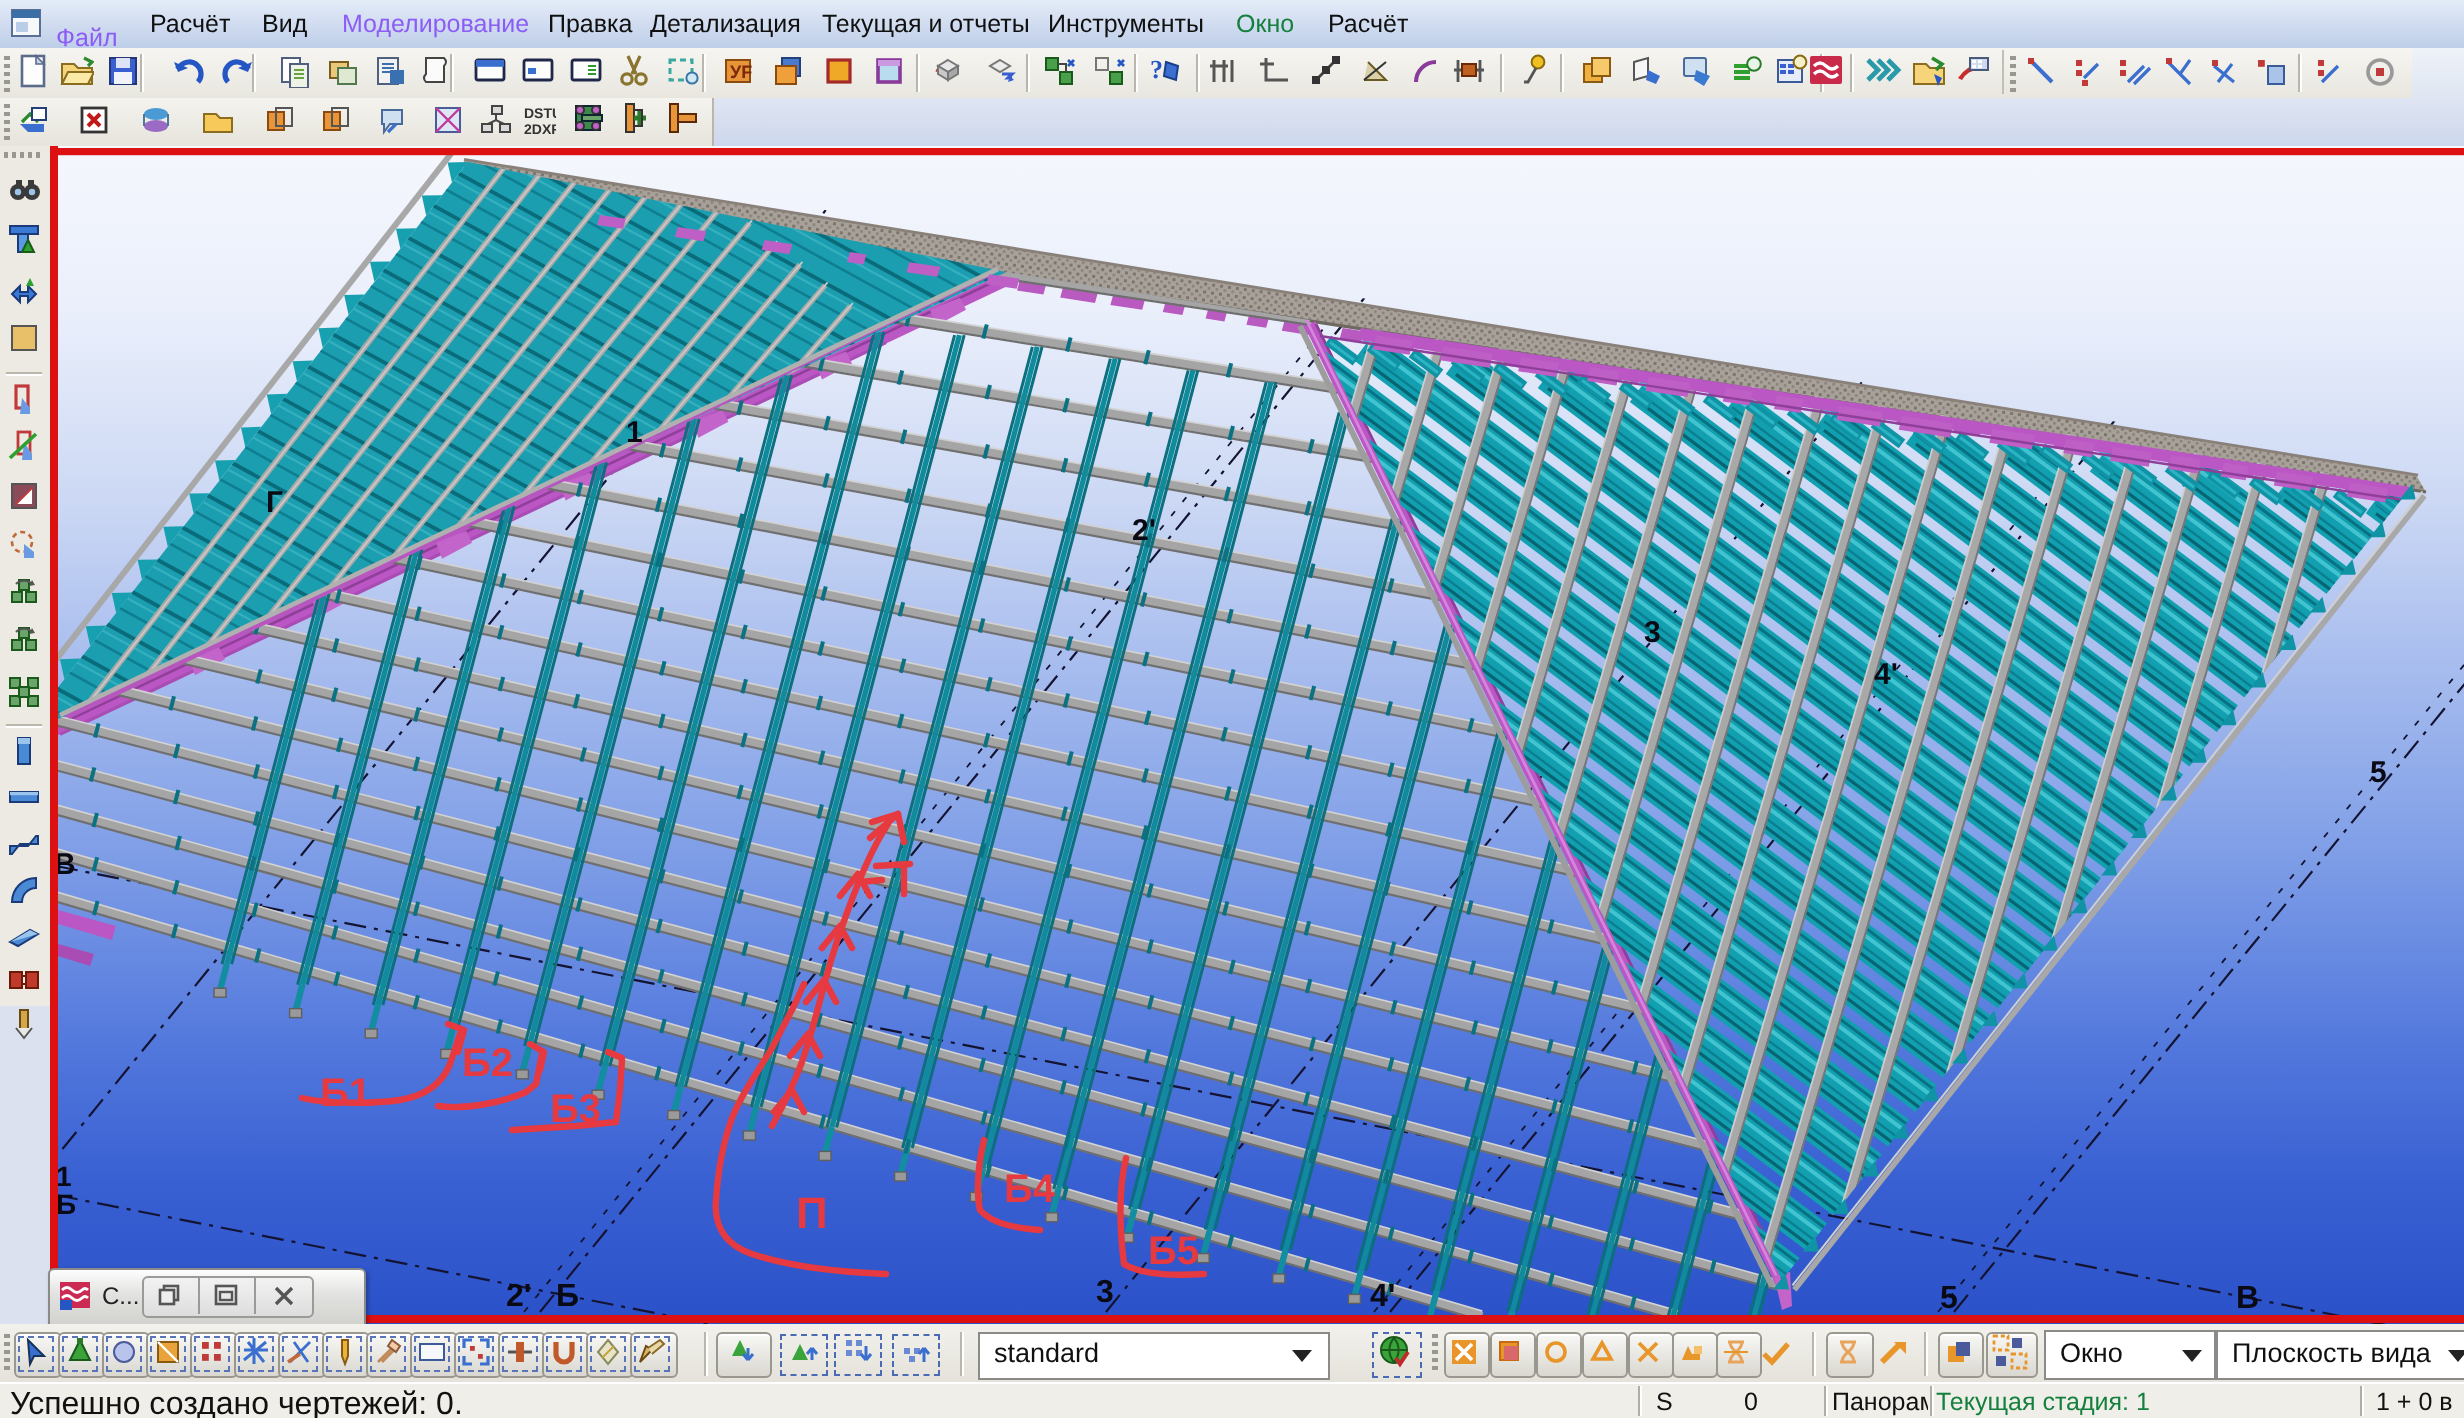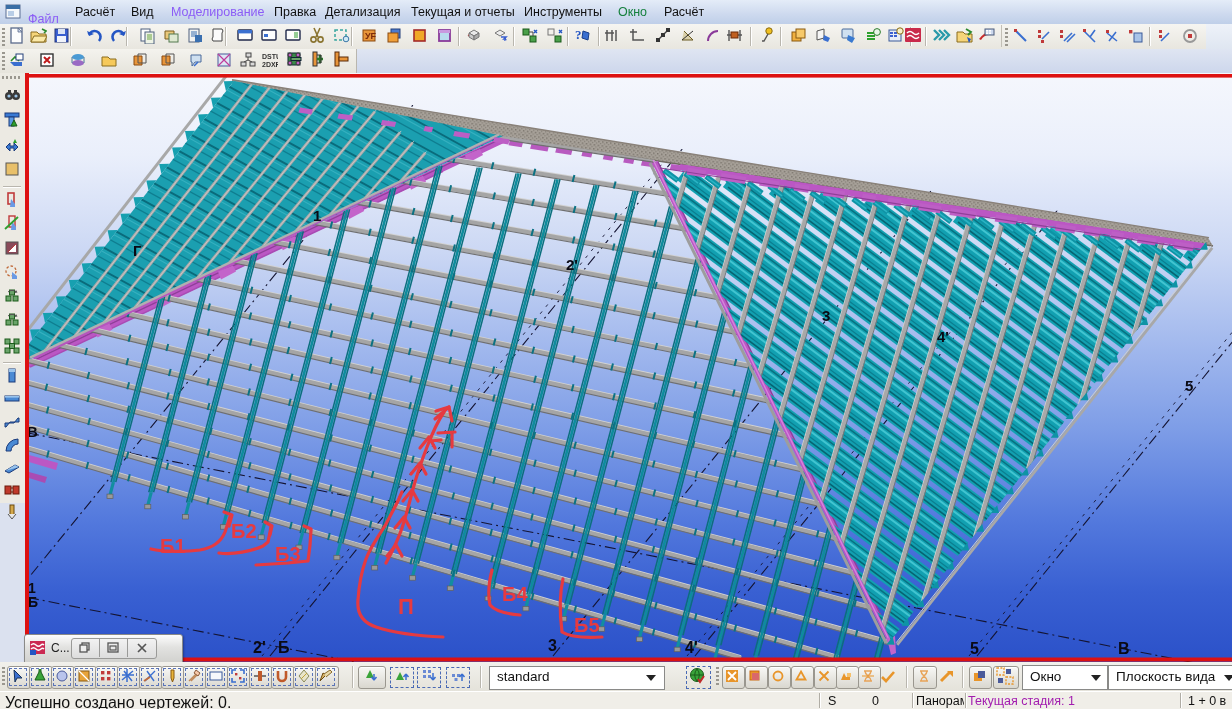--- a/index.html
+++ b/index.html
@@ -1698,15 +1698,15 @@
       <path d="M0 2 h10 l-5 6 z" fill="#222"></path>
     </svg>
 <div style="position:absolute;left:0;top:691px;width:1232px;height:18px;background:#f0eee8;border-top:1px solid #fff"></div>
 <div style="position:absolute;left:819px;top:693px;width:1px;height:15px;background:#b0ada5;border-right:1px solid #fff"></div>
 <div style="position:absolute;left:912px;top:693px;width:1px;height:15px;background:#b0ada5;border-right:1px solid #fff"></div>
 <div style="position:absolute;left:965px;top:693px;width:1px;height:15px;background:#b0ada5;border-right:1px solid #fff"></div>
 <div style="position:absolute;left:1180px;top:693px;width:1px;height:15px;background:#b0ada5;border-right:1px solid #fff"></div>
 <div style="position:absolute;left:5px;top:694px;font-size:16px;color:#111;white-space:nowrap">Успешно создано чертежей: 0.</div>
 <div style="position:absolute;left:828px;top:694px;font-size:12.5px;color:#111;white-space:nowrap">S</div>
 <div style="position:absolute;left:872px;top:694px;font-size:12.5px;color:#111;white-space:nowrap">0</div>
-<div style="position:absolute;left:968px;top:694px;font-size:12.5px;color:#a21caf;white-space:nowrap">Текущая стадия: 1</div>
+<div style="position:absolute;left:968px;top:694px;font-size:12.5px;color:#15803d;white-space:nowrap">Текущая стадия: 1</div>
 <div style="position:absolute;left:1188px;top:694px;font-size:12.5px;color:#111;white-space:nowrap">1 + 0 в</div>
 <div style="position:absolute;left:916px;top:694px;width:48px;height:14px;overflow:hidden;font-size:12.5px;color:#111;white-space:nowrap">Панорама</div>
 </div>
 </body></html>

